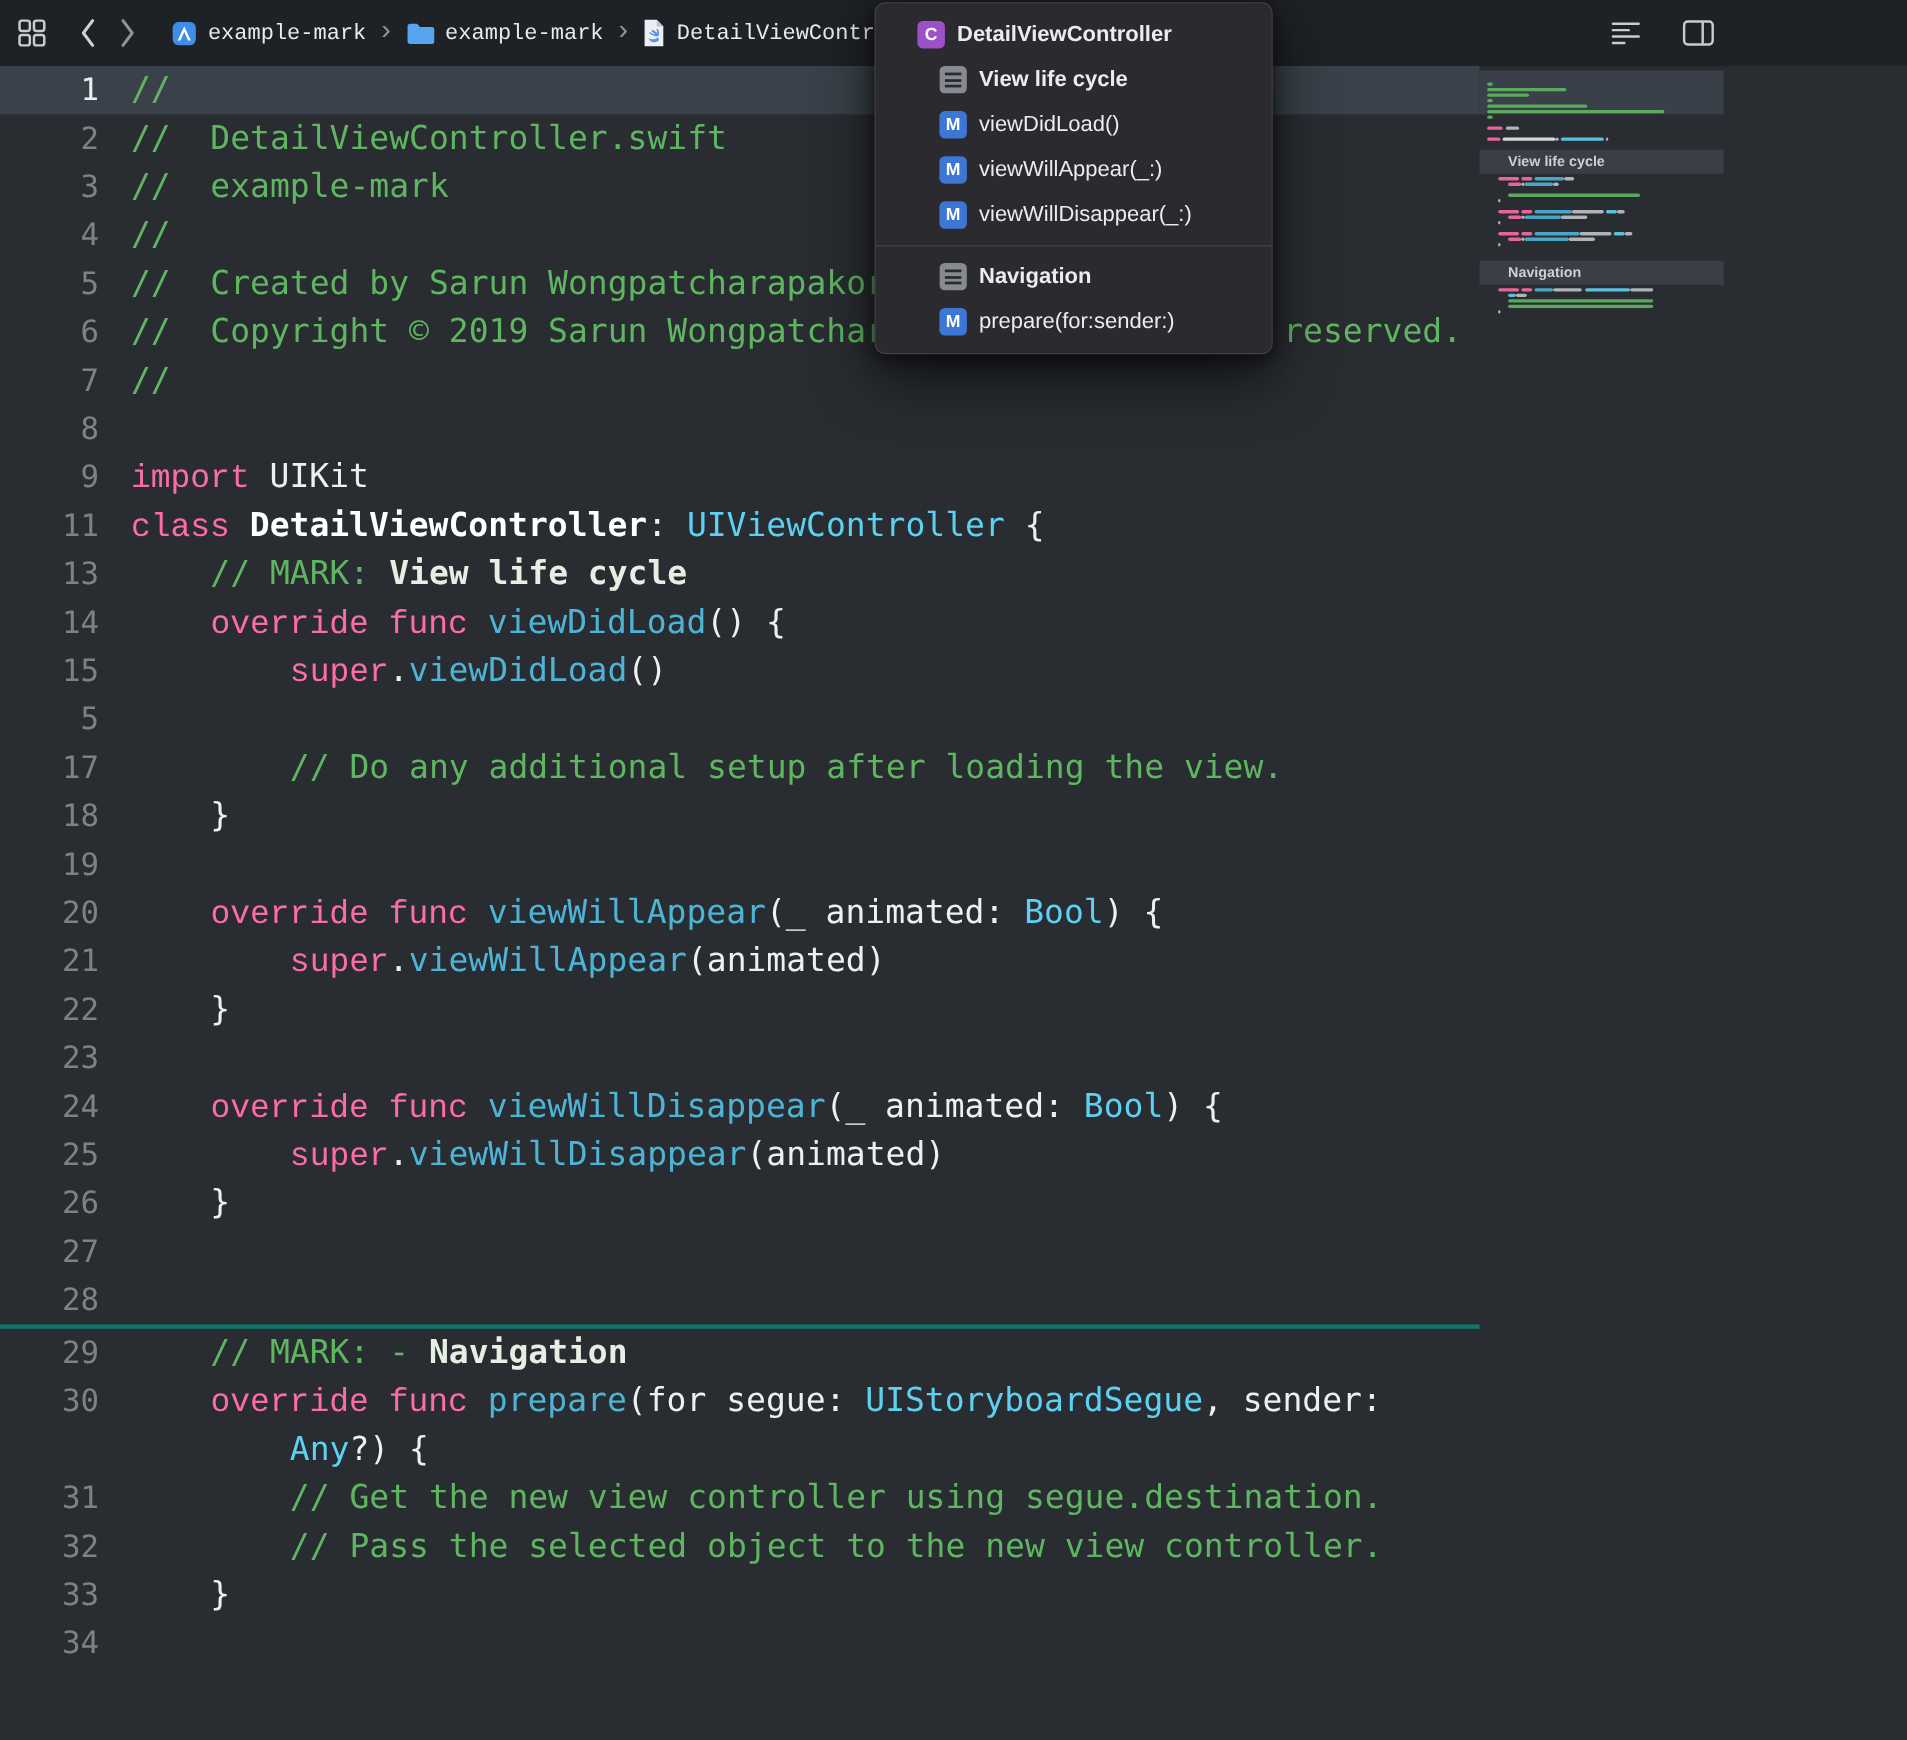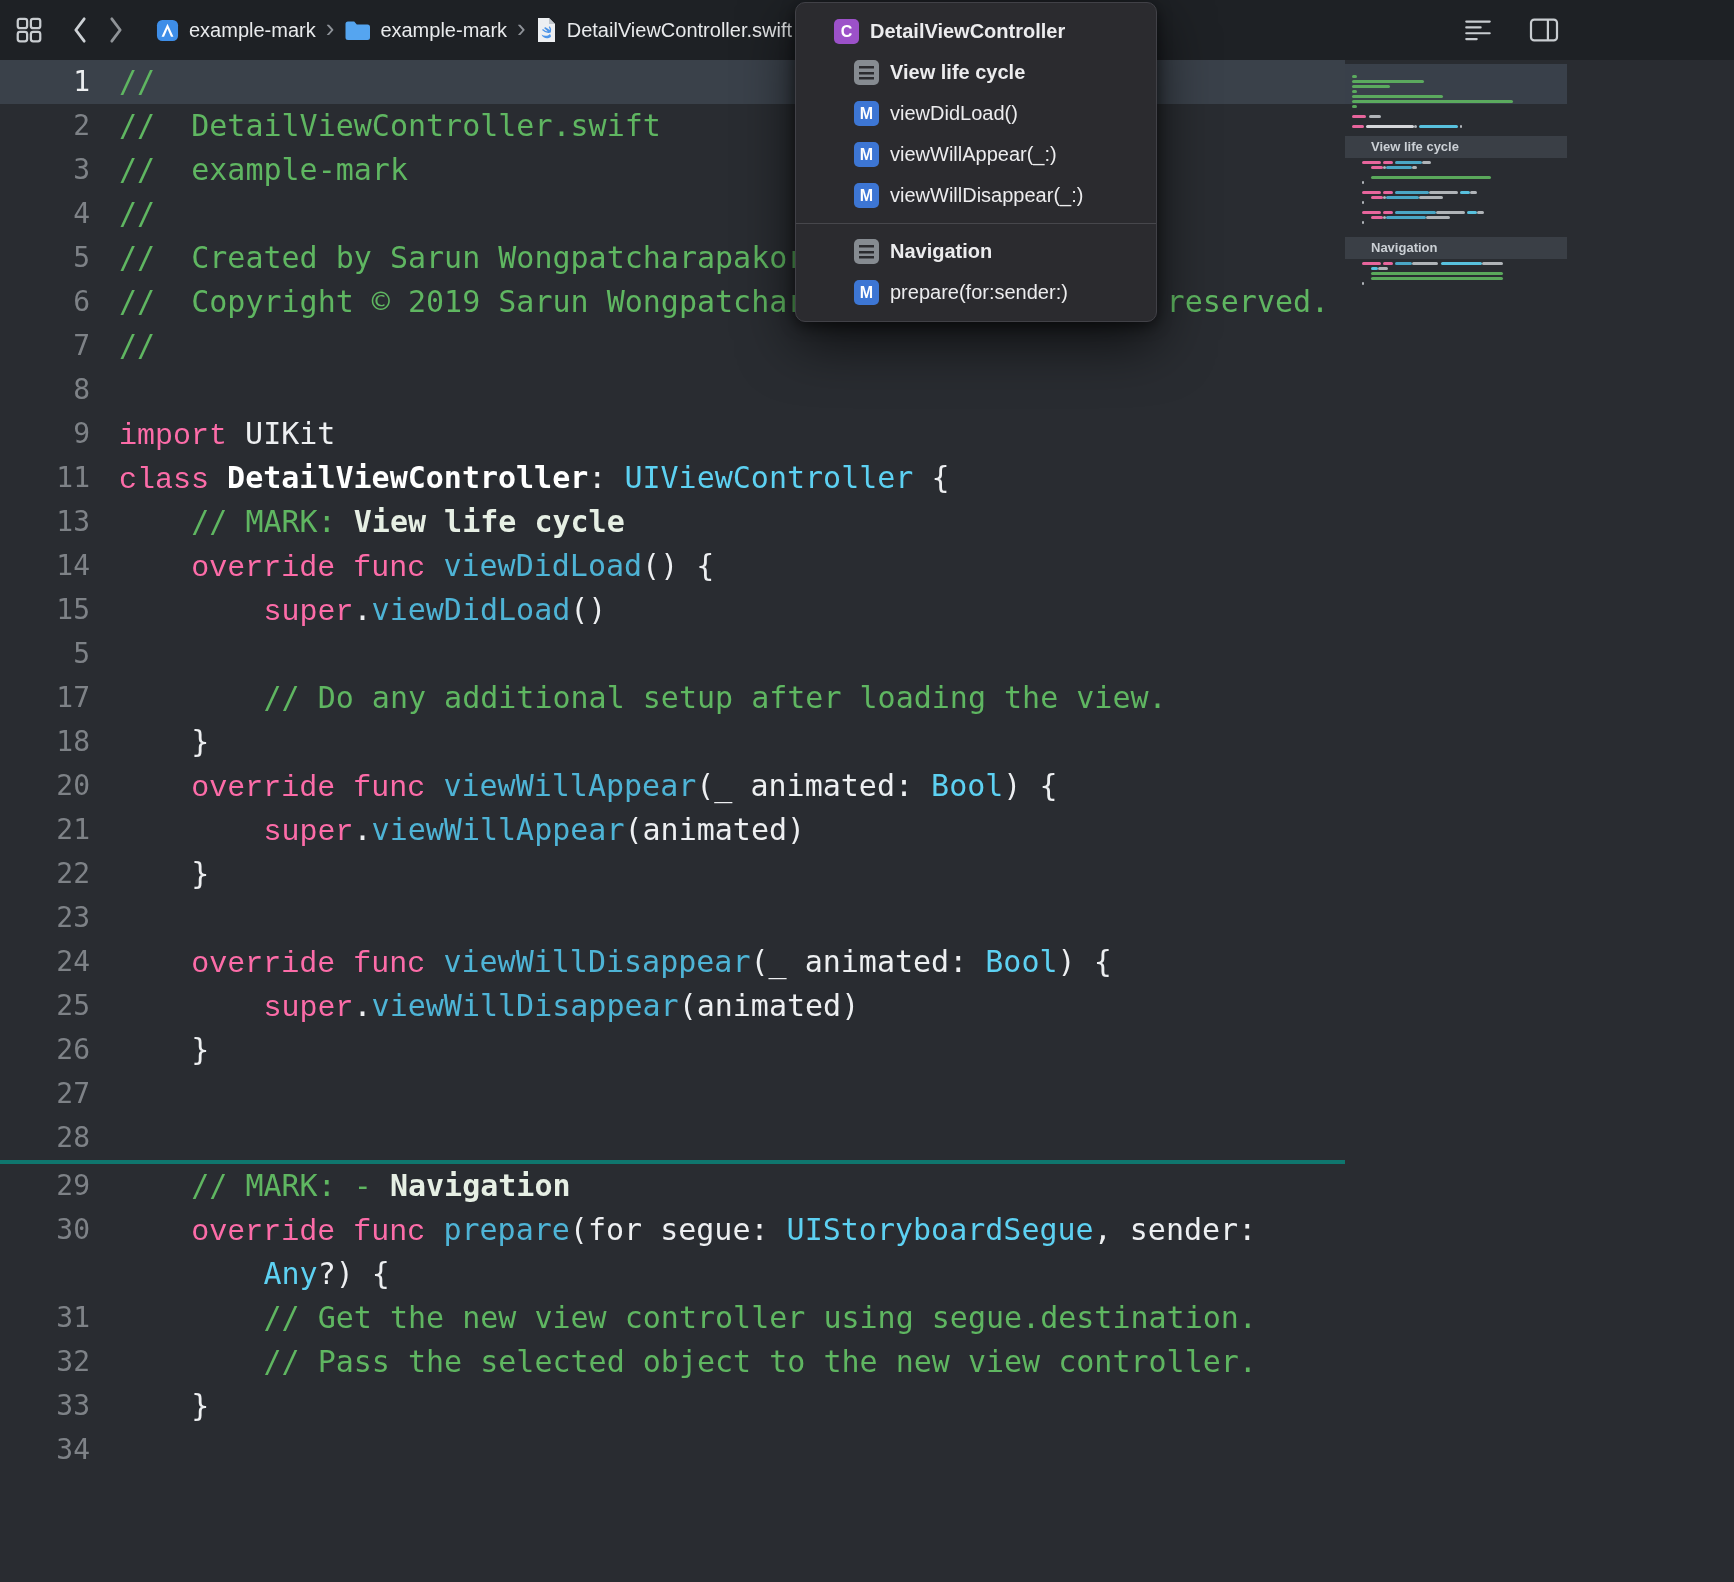--- a/index.html
+++ b/index.html
@@ -12,21 +12,21 @@
   
   .topbar{
     position:absolute;left:0;top:0;width:1734px;height:60px;
     background:#1E2125;display:flex;align-items:center;z-index:5;
   }
   .tb-left{display:flex;align-items:center;padding-left:14px;}
   .tbicon{display:flex;align-items:center;justify-content:center;cursor:default;}
   .icon-grid{margin-right:26px;}
   .icon-back{margin-right:16px;}
   .icon-fwd{margin-right:30px;}
-  .breadcrumbs{display:flex;}
+  .breadcrumbs{display:flex;font-family:Liberation Mono, monospace;}
   .crumb{display:flex;align-items:center;gap:10px;color:#E8EAEC;font-size:20px;}
   .bsep{color:#8E9298;font-size:26px;margin:0 10px;line-height:1;padding-bottom:4px;}
   .tb-right{position:absolute;left:1462px;top:0;height:60px;display:flex;align-items:center;gap:34px;}
   
   .editor-area{position:absolute;left:0;top:60px;width:1345px;bottom:0;
     font-family:"DejaVu Sans Mono","Liberation Mono",monospace;font-size:30px;}
   .row{height:44px;line-height:44px;display:flex;white-space:pre;}
   .row.hl{background:#3A414A;}
   .row.sep{border-top:4px solid #0f766e;}
   .ln{width:104px;padding-right:14px;box-sizing:border-box;text-align:right;
@@ -162,20 +162,21 @@
     <div class="row"><span class="ln">7</span><span class="src"><span class="c">//</span></span></div>
     <div class="row"><span class="ln">8</span><span class="src"></span></div>
     <div class="row"><span class="ln">9</span><span class="src"><span class="k">import</span><span class="p"> UIKit</span></span></div>
     <div class="row"><span class="ln">11</span><span class="src"><span class="k">class</span><span class="p"> </span><span class="w">DetailViewController</span><span class="p">: </span><span class="t">UIViewController</span><span class="p"> {</span></span></div>
     <div class="row"><span class="ln">13</span><span class="src"><span class="c">    // MARK: </span><span class="m">View life cycle</span></span></div>
     <div class="row"><span class="ln">14</span><span class="src"><span class="p">    </span><span class="k">override</span><span class="p"> </span><span class="k">func</span><span class="p"> </span><span class="f">viewDidLoad</span><span class="p">() {</span></span></div>
     <div class="row"><span class="ln">15</span><span class="src"><span class="p">        </span><span class="k">super</span><span class="p">.</span><span class="f">viewDidLoad</span><span class="p">()</span></span></div>
     <div class="row"><span class="ln">5</span><span class="src"></span></div>
     <div class="row"><span class="ln">17</span><span class="src"><span class="c">        // Do any additional setup after loading the view.</span></span></div>
     <div class="row"><span class="ln">18</span><span class="src"><span class="p">    }</span></span></div>
+    <div class="row"><span class="ln">19</span><span class="src"></span></div>
     <div class="row"><span class="ln">20</span><span class="src"><span class="p">    </span><span class="k">override</span><span class="p"> </span><span class="k">func</span><span class="p"> </span><span class="f">viewWillAppear</span><span class="p">(_ animated: </span><span class="t">Bool</span><span class="p">) {</span></span></div>
     <div class="row"><span class="ln">21</span><span class="src"><span class="p">        </span><span class="k">super</span><span class="p">.</span><span class="f">viewWillAppear</span><span class="p">(animated)</span></span></div>
     <div class="row"><span class="ln">22</span><span class="src"><span class="p">    }</span></span></div>
     <div class="row"><span class="ln">23</span><span class="src"></span></div>
     <div class="row"><span class="ln">24</span><span class="src"><span class="p">    </span><span class="k">override</span><span class="p"> </span><span class="k">func</span><span class="p"> </span><span class="f">viewWillDisappear</span><span class="p">(_ animated: </span><span class="t">Bool</span><span class="p">) {</span></span></div>
     <div class="row"><span class="ln">25</span><span class="src"><span class="p">        </span><span class="k">super</span><span class="p">.</span><span class="f">viewWillDisappear</span><span class="p">(animated)</span></span></div>
     <div class="row"><span class="ln">26</span><span class="src"><span class="p">    }</span></span></div>
     <div class="row"><span class="ln">27</span><span class="src"></span></div>
     <div class="row"><span class="ln">28</span><span class="src"></span></div>
     <div class="row sep"><span class="ln">29</span><span class="src"><span class="c">    // MARK: - </span><span class="m">Navigation</span></span></div>

